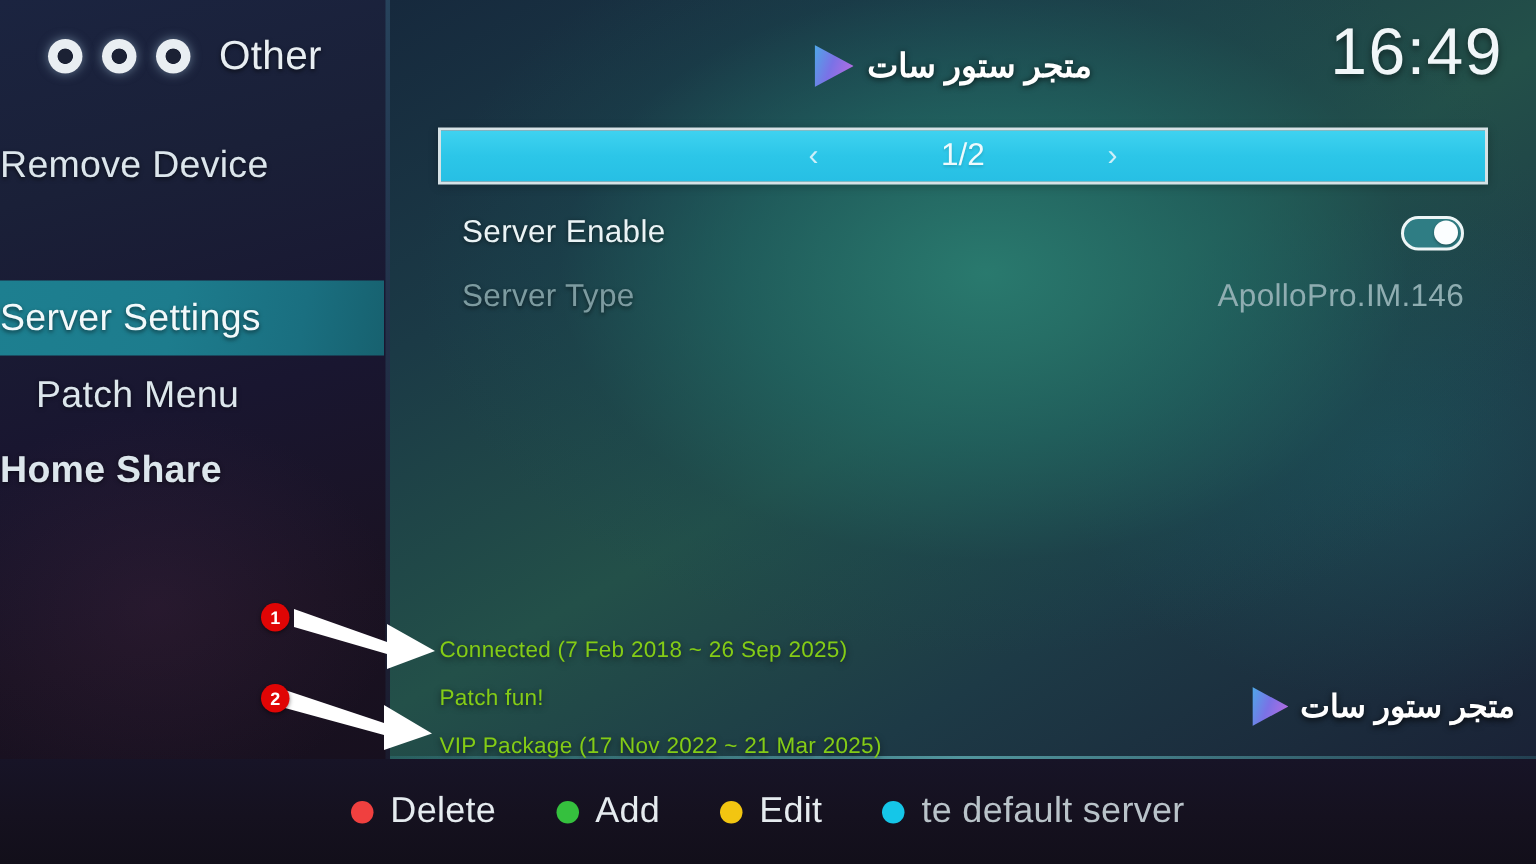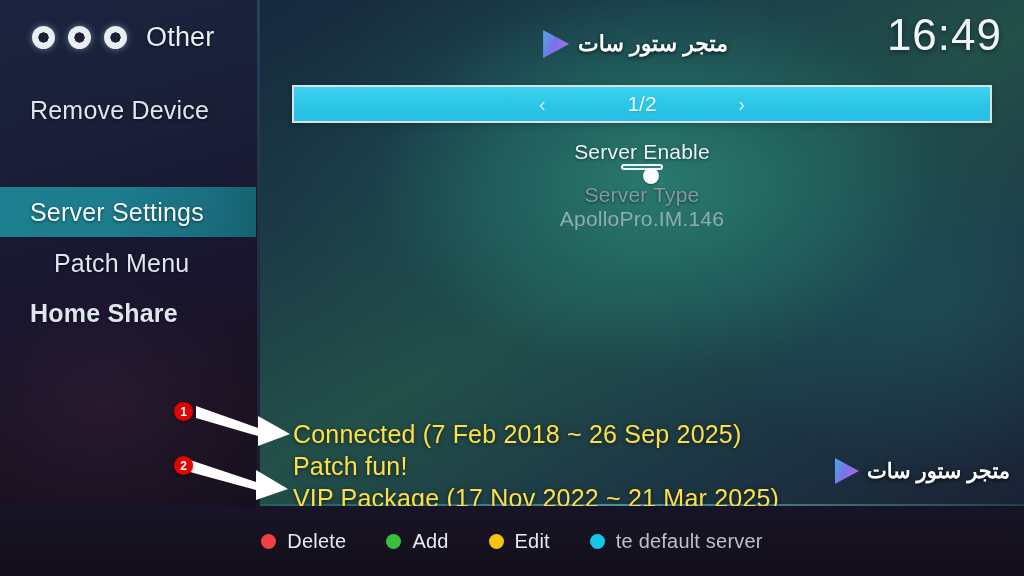--- a/index.html
+++ b/index.html
@@ -35,21 +35,20 @@
     box-shadow:0 0 7px rgba(175,210,230,.5);
   }
   #brand-label {
     color:#e8eef2; font-size:27px; font-weight:300; letter-spacing:.2px;
     margin-left:6px; text-shadow:0 1px 3px rgba(0,0,0,.6);
   }
 
   .nav-item {
     position:absolute; left:0; width:256px; height:50px;
     display:flex; align-items:center;
-    padding-left:30px;
     color:#dce6ec; font-size:25px; font-weight:300; letter-spacing:.2px;
     text-shadow:0 1px 3px rgba(0,0,0,.55);
   }
   .nav-item.active {
     background:linear-gradient(100deg,#1d7f90 0%, #1d7c8d 45%, #1a6f80 78%, #17616f 100%);
     color:#f2f9fb;
   }
 
   
   #main {
@@ -101,21 +100,21 @@
   .pg-chev {
     color:#cdeff9; font-size:20px; font-weight:300;
     position:absolute;
   }
   #pg-prev { left:245px; }
   #pg-next { right:245px; }
 
   
   .srow {
     position:absolute; left:48px; width:668px; height:30px;
-    display:flex; align-items:center; justify-content:space-between;flex-direction:column;
+    display:flex; align-items:center; justify-content:space-between;
   }
   .srow-label {
     font-size:21px; font-weight:300; letter-spacing:.2px;
     text-shadow:0 1px 3px rgba(0,0,0,.5);
   }
   .srow-value {
     font-size:21px; font-weight:300; letter-spacing:.2px;
   }
   .enabled-lbl { color:#eaf3f5; }
   .dim-lbl     { color:#7d9ba0; }
@@ -130,21 +129,21 @@
     position:absolute; right:2px; top:1.5px;
     width:16px; height:16px; border-radius:50%;
     background:#fbfeff; box-shadow:0 1px 2px rgba(0,0,0,.35);
   }
 
   
   #status-block {
     position:absolute; left:293px; top:418px; z-index:6;
   }
   .status-line {
-    color:#fde047; font-size:25px; font-weight:300; line-height:32px;
+    color:#84cc16; font-size:15px; font-weight:300; line-height:32px;
     letter-spacing:.2px; white-space:nowrap;
     text-shadow:0 1px 4px rgba(0,0,0,.6);
   }
 
   
   #wm-brand {
     position:absolute; right:14px; top:458px;
     display:flex; align-items:center; gap:8px; direction:rtl; z-index:6;
   }
   #wm-text {
@@ -168,21 +167,21 @@
     position:absolute; left:0; bottom:0; width:1024px; height:70px;
     background:linear-gradient(180deg,#171427 0%, #15111f 55%, #120f1a 100%);
     display:flex; align-items:center; justify-content:center; gap:40px;
     z-index:7;
   }
   .act {
     display:flex; align-items:center; gap:11px;
   }
   .act-dot { width:15px; height:15px; border-radius:50%; flex:none; }
   .act-label {
-    color:#e5ebef; font-size:20px; font-weight:300; letter-spacing:.2px;
+    color:#e5ebef; font-size:24px; font-weight:300; letter-spacing:.2px;
   }
   .act-label.clipped { color:#b9c3c9; }
 </style>
 </head>
 <body>
 
 <div id="screen">
 
   <div id="main">
 

